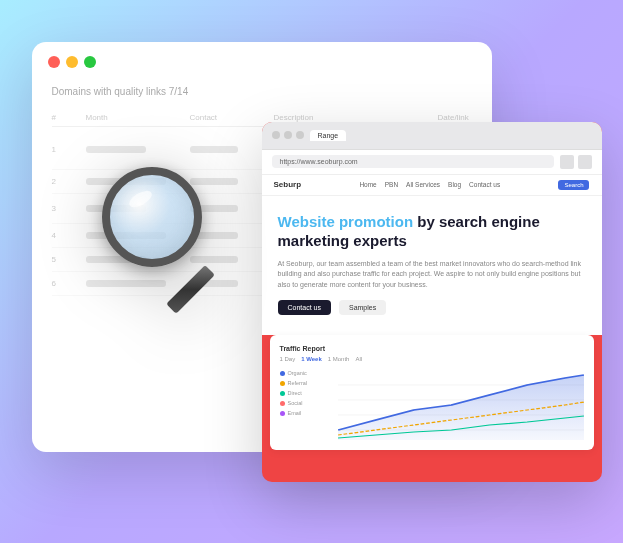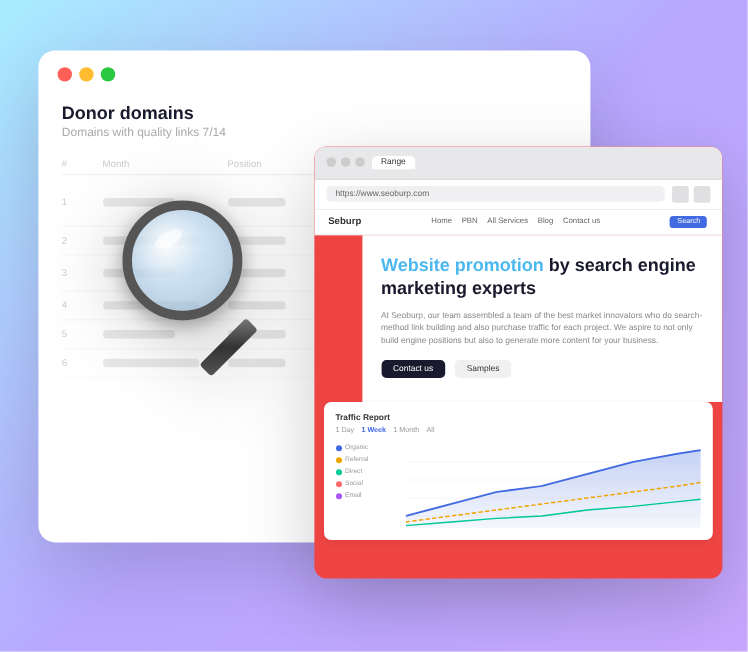--- a/index.html
+++ b/index.html
@@ -230,21 +230,20 @@
       background: #4169e1;
       color: #fff;
       font-size: 6px;
       padding: 2px 6px;
       border-radius: 3px;
     }
 
     .site-hero {
       padding: 16px 16px 8px;
       background: #fff;
-      margin-left: 40px;
     }
 
     .hero-title {
       font-size: 15px;
       font-weight: 700;
       color: #1a1a2e;
       line-height: 1.3;
       margin-bottom: 8px;
     }
 
@@ -403,27 +402,26 @@
 
 <div class="scene">
 
   <div class="window-back">
     <div class="window-titlebar">
       <div class="traffic-light red"></div>
       <div class="traffic-light yellow"></div>
       <div class="traffic-light green"></div>
     </div>
     <div class="window-content">
-      <div class="window-title-text">Donor domains</div>
       <div class="window-subtitle">Domains with quality links 7/14</div>
 
       <div class="table-header">
         <div class="th">#</div>
         <div class="th">Month</div>
-        <div class="th">Position</div>
+        <div class="th">Contact</div>
         <div class="th">Description</div>
         <div class="th">Date/link</div>
       </div>
 
       <div class="table-row-item">
         <div class="row-num">1</div>
         <div class="td-placeholder short"></div>
         <div class="td-placeholder short"></div>
         <div class="td-placeholder multiline-wrap">
             <div class="line"></div>

